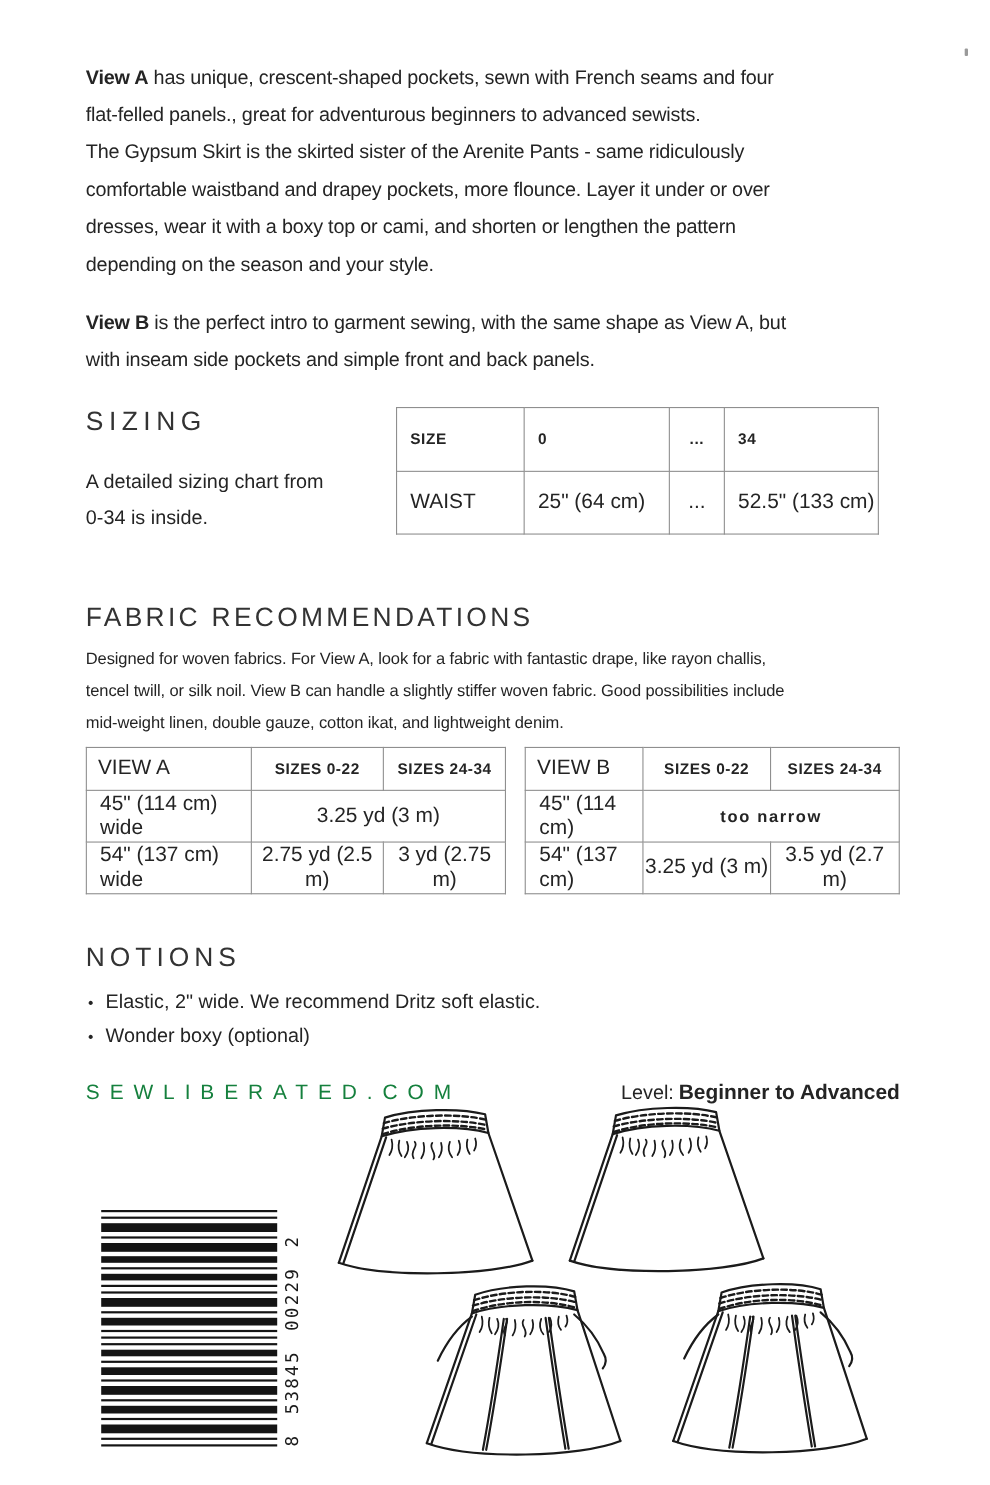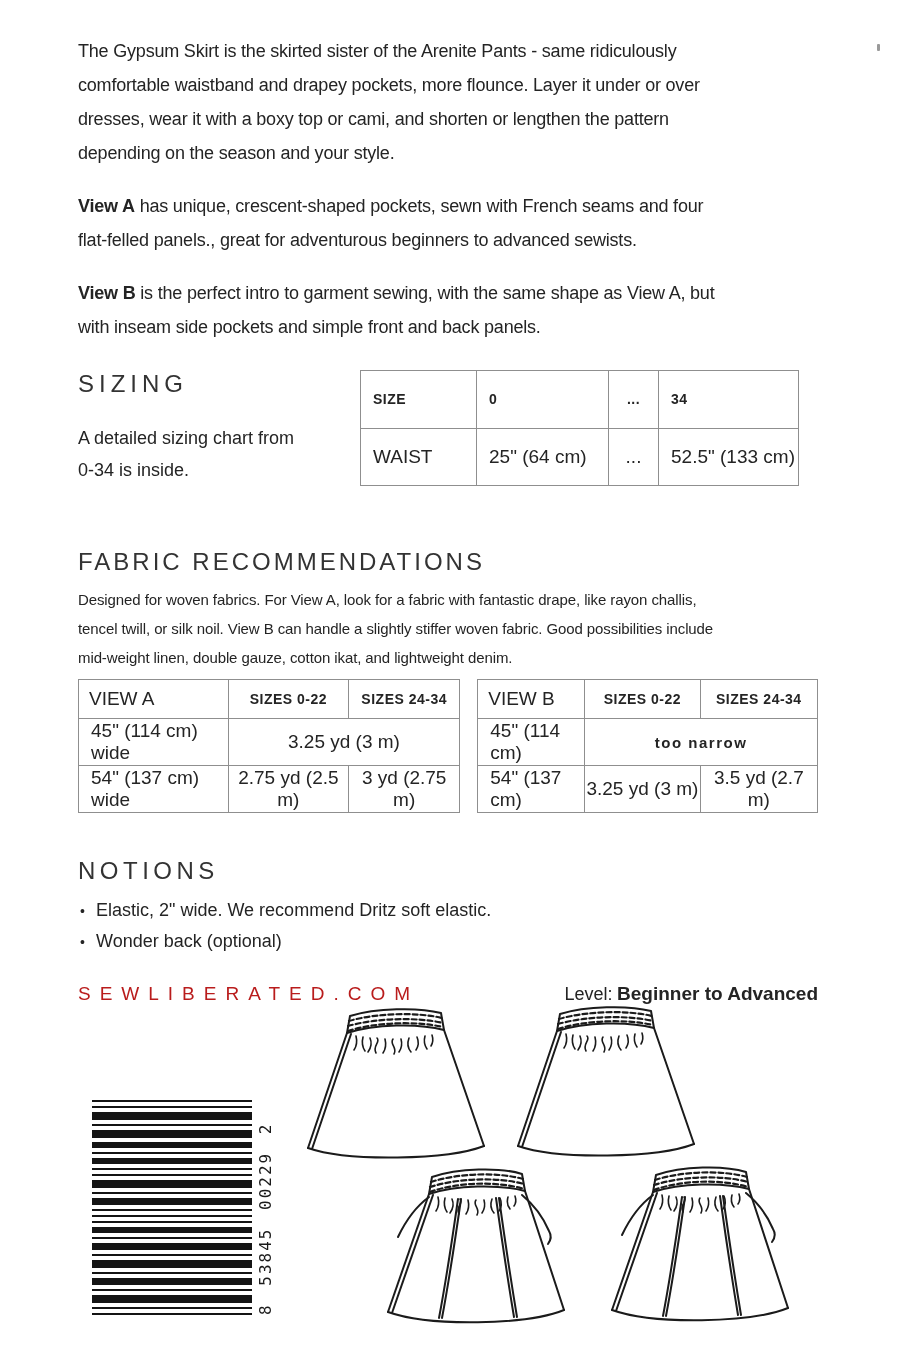--- a/index.html
+++ b/index.html
@@ -43,21 +43,21 @@
   .merged-b{font-size:15px;font-weight:bold;letter-spacing:1.5px;text-align:center;}
 
   
   .notions{margin-top:44px;}
   .notions ul{list-style:none;margin:10px 0 0 0;padding:0;}
   .notions li{font-size:18px;line-height:31px;padding-left:18px;position:relative;}
   .notions li::before{content:"•";position:absolute;left:2px;font-size:14px;top:1px;}
 
   
   .footer-row{display:flex;justify-content:space-between;align-items:baseline;margin-top:26px;width:740px;}
-  .website{font-size:19px;letter-spacing:9px;color:#b91c1c;}
+  .website{font-size:19px;letter-spacing:9px;color:#15803d;}
   .level .lbl{font-size:18px;margin-top:40px;}
   .level .val{font-size:19px;font-weight:bold;}
 
   
   .barcode{position:absolute;left:92px;top:1100px;width:195px;height:230px;}
   .barcode-bars{display:flex;flex-direction:column;gap:4px;width:160px;}
   .bar{width:160px;background:#141414;}
   .barcode-digits{
     position:absolute;left:164px;top:215px;width:215px;
     transform:rotate(-90deg);transform-origin:0 0;
@@ -69,27 +69,27 @@
 
   svg .ln{fill:none;stroke:#1b1b1b;stroke-width:2;stroke-linecap:round;stroke-linejoin:round;}
   svg .st{fill:none;stroke:#1b1b1b;stroke-width:2.2;stroke-dasharray:5 3;stroke-linecap:round;}
   svg .gt{fill:none;stroke:#1b1b1b;stroke-width:1.6;stroke-linecap:round;}
 </style>
 </head>
 <body>
 
 <div class="page">
 
+  <p class="body-text view-par"><b>View A</b><span> has unique, crescent-shaped pockets, sewn with French seams and four
+flat-felled panels., great for adventurous beginners to advanced sewists.</span></p>
+
   <p class="body-text intro">The Gypsum Skirt is the skirted sister of the Arenite Pants - same ridiculously
 comfortable waistband and drapey pockets, more flounce. Layer it under or over
 dresses, wear it with a boxy top or cami, and shorten or lengthen the pattern
 depending on the season and your style.</p>
-
-  <p class="body-text view-par"><b>View A</b><span> has unique, crescent-shaped pockets, sewn with French seams and four
-flat-felled panels., great for adventurous beginners to advanced sewists.</span></p>
 
   <p class="body-text view-par"><b>View B</b><span> is the perfect intro to garment sewing, with the same shape as View A, but
 with inseam side pockets and simple front and back panels.</span></p>
 
   <div class="sizing-row">
     <div class="sizing-left">
       <h2 class="sec ls-sizing">SIZING</h2>
       <p class="sizing-note">A detailed sizing chart from
 0-34 is inside.</p>
     </div>
@@ -153,21 +153,21 @@
         </tr>
       </tbody>
         </table>
     </div>
   </div>
 
   <div class="notions">
     <h2 class="sec ls-notions">NOTIONS</h2>
     <ul>
       <li><span>Elastic, 2" wide. We recommend Dritz soft elastic.</span></li>
-      <li><span>Wonder back (optional)</span></li>
+      <li><span>Wonder boxy (optional)</span></li>
     </ul>
   </div>
 
   <div class="footer-row">
     <span class="website">SEWLIBERATED.COM</span>
     <span class="level"><span class="lbl">Level:</span> <span class="val">Beginner to Advanced</span></span>
   </div>
 
   <div class="barcode">
     <div class="barcode-bars">

